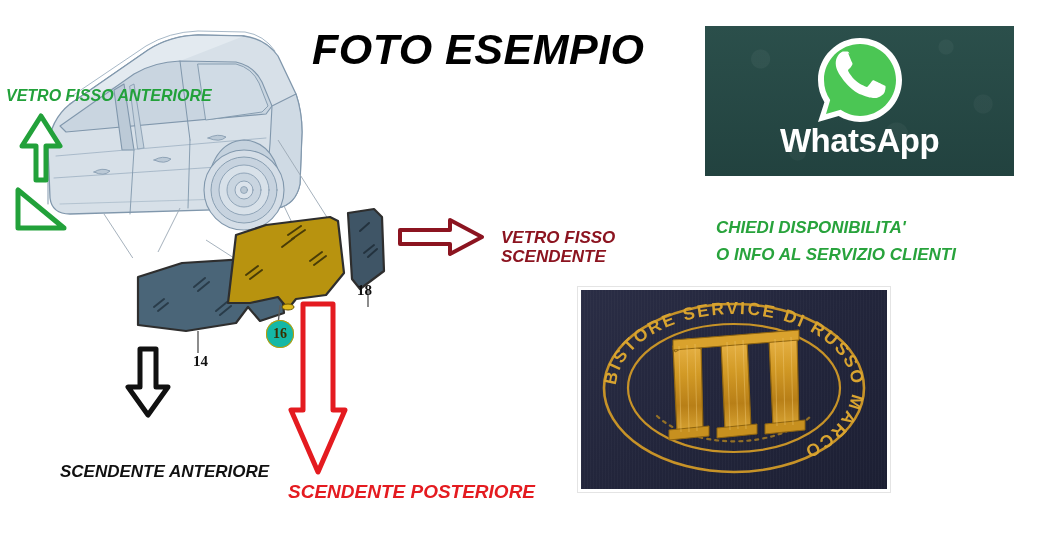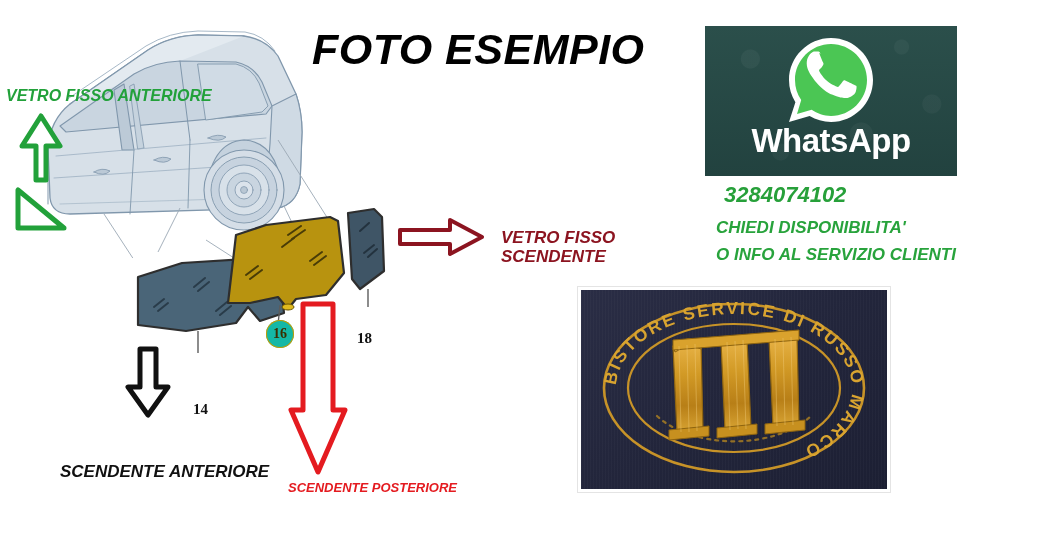--- a/index.html
+++ b/index.html
@@ -48,21 +48,20 @@
     height: 180px;
   }
 
   
   .callout-num {
     position: absolute;
     font-size: 15px;
     font-weight: bold;
     color: #111111;
     font-family: "Liberation Serif", serif;
-    margin-top: 48px;
   }
   #num-14 { left: 193px; top: 353px; }
   #num-18 { left: 357px; top: 282px; }
   #num-17 { left: 310px; top: 325px; }
   #badge-16 {
     position: absolute;
     left: 266px;
     top: 320px;
     width: 28px;
     height: 28px;
@@ -101,37 +100,37 @@
   #label-sa {
     left: 60px;
     top: 422px;
     font-size: 17px;
     color: #111111;
     margin-top: 40px;
   }
   #label-sp {
     left: 288px;
     top: 481px;
-    font-size: 13px;
+    font-size: 19px;
     color: #E41B20;
   }
 
   
   .arrow-svg { position: absolute; }
   #arrow-green   { left: 10px;  top: 106px; }
   #arrow-black   { left: 123px; top: 343px; }
   #arrow-red     { left: 287px; top: 300px; }
   #arrow-maroon  { left: 396px; top: 215px; }
 
   
   #whatsapp-banner {
     position: absolute;
     left: 705px;
     top: 26px;
-    width: 252px;
+    width: 309px;
     height: 150px;
     background:
       radial-gradient(circle at 18% 22%, rgba(255,255,255,0.045) 0 9px, transparent 10px),
       radial-gradient(circle at 78% 14%, rgba(255,255,255,0.04) 0 7px, transparent 8px),
       radial-gradient(circle at 62% 72%, rgba(255,255,255,0.04) 0 11px, transparent 12px),
       radial-gradient(circle at 30% 84%, rgba(255,255,255,0.035) 0 8px, transparent 9px),
       radial-gradient(circle at 90% 52%, rgba(255,255,255,0.035) 0 9px, transparent 10px),
       linear-gradient(#2B4F4B, #22423F);
     overflow: hidden;
   }
@@ -359,21 +358,20 @@
                 c0.7 1 10.2 16.3 25 22.2 c12.3 4.8 14.8 3.9 17.5 3.6 c2.7 -0.2 8.7 -3.5 9.9 -7
                 c1.2 -3.4 1.2 -6.4 0.9 -7 c-0.4 -0.6 -1.3 -1 -2.8 -1.7 c-1.5 -0.7 -8.7 -4.3 -10.1 -4.8
                 c-1.3 -0.5 -2.3 -0.7 -3.3 0.7 c-1 1.5 -3.8 4.9 -4.6 5.9 c-0.8 1 -1.7 1.1 -3.1 0.4
                 c-1.5 -0.7 -6.3 -2.3 -12 -7.4 c-4.4 -4 -7.4 -8.9 -8.2 -10.4 c-0.8 -1.5 -0.1 -2.3 0.6 -3
                 c0.6 -0.6 1.6 -1.7 2.4 -2.6 c0.8 -0.9 1.1 -1.5 1.6 -2.5 c0.5 -1 0.2 -1.9 -0.2 -2.6
                 c-0.4 -0.7 -3.5 -8.4 -4.8 -11.4 Z" fill="#ffffff" transform="translate(7,-3) scale(0.84)"></path>
     </svg>
     <div id="wa-wordmark">WhatsApp</div>
   </div>
 
-  <div id="phone">3284074102</div>
   <div class="contact-line" id="contact-1">CHIEDI DISPONIBILITA'</div>
   <div class="contact-line" id="contact-2">O INFO AL SERVIZIO CLIENTI</div>
 
   <div id="brand-logo">
     <div id="brand-logo-inner">
       <svg id="brand-logo-svg" width="306" height="199" viewBox="0 0 306 199">
         <defs>
           <path id="ring-path" d="M 153 104 m -118 -6 a 118 74 0 1 1 236 0 a 118 74 0 1 1 -236 0"></path>
           <path id="ring-path-inner" d="M 153 104 m -94 2 a 94 56 0 1 0 188 0 a 94 56 0 1 0 -188 0"></path>
           <linearGradient id="goldgrad" x1="0" y1="0" x2="0" y2="1">

